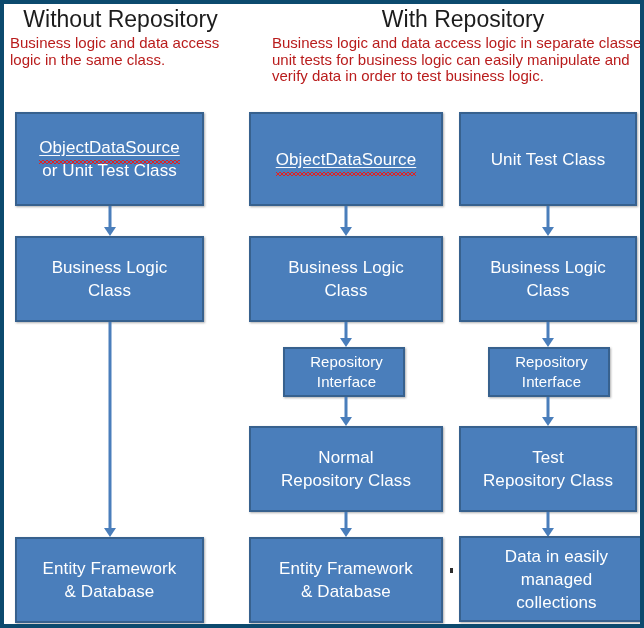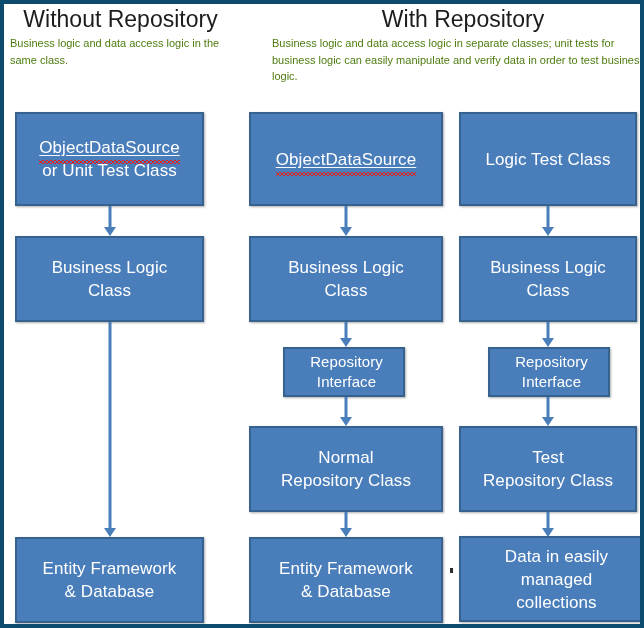--- a/index.html
+++ b/index.html
@@ -24,23 +24,23 @@
     position: absolute;
     text-align: center;
     font-size: 23px;
     line-height: 26px;
     color: #1c1c1c;
     font-weight: 400;
     white-space: nowrap;
   }
   .col-sub {
     position: absolute;
-    font-size: 11px;
+    font-size: 15px;
     line-height: 16.5px;
-    color: #4d7c0f;
+    color: #b91c1c;
     font-weight: 400;
   }
   
   .box {
     position: absolute;
     box-sizing: border-box;
     background: #4a7ebb;
     border: 2px solid #37618e;
     color: #ffffff;
     display: flex;
@@ -206,21 +206,21 @@
 
   <div class="box" style="left:245px; top:533px; width:194px; height:86px;">
     <div class="lines">
       <div>Entity Framework</div>
       <div>&amp; Database</div>
     </div>
   </div>
 
   <div class="box" style="left:455px; top:108px; width:178px; height:94px;">
     <div class="lines">
-      <div>Logic Test Class</div>
+      <div>Unit Test Class</div>
     </div>
   </div>
 
   <div class="arrow" style="left:535px; top:202px; width:18px; height:30px;">
     <div class="shaft" style="height:22px;"></div>
     <div class="head"></div>
   </div>
 
   <div class="box" style="left:455px; top:232px; width:178px; height:86px;">
     <div class="lines">

